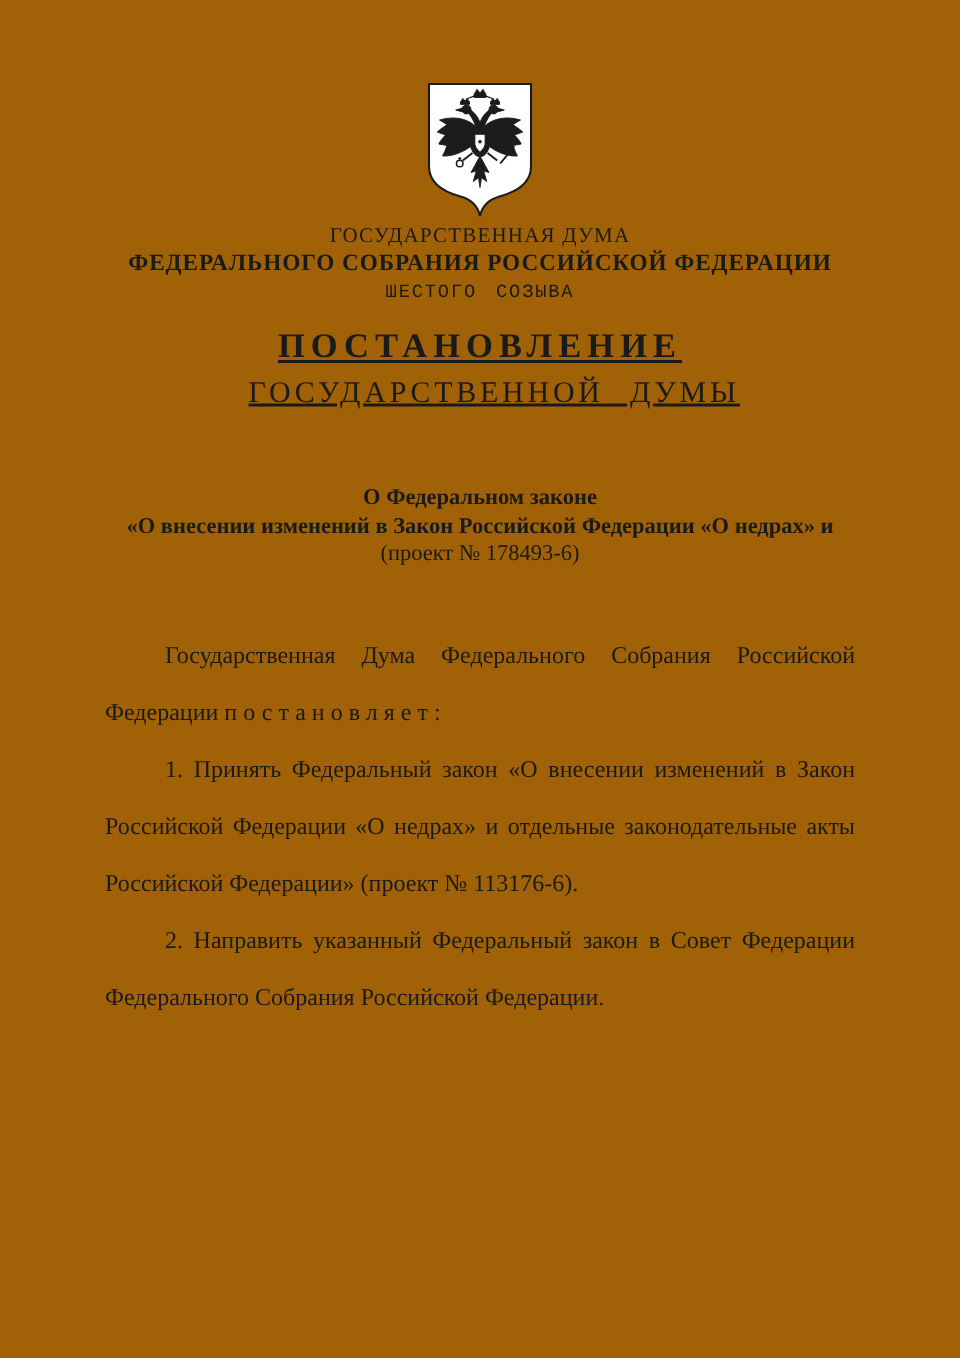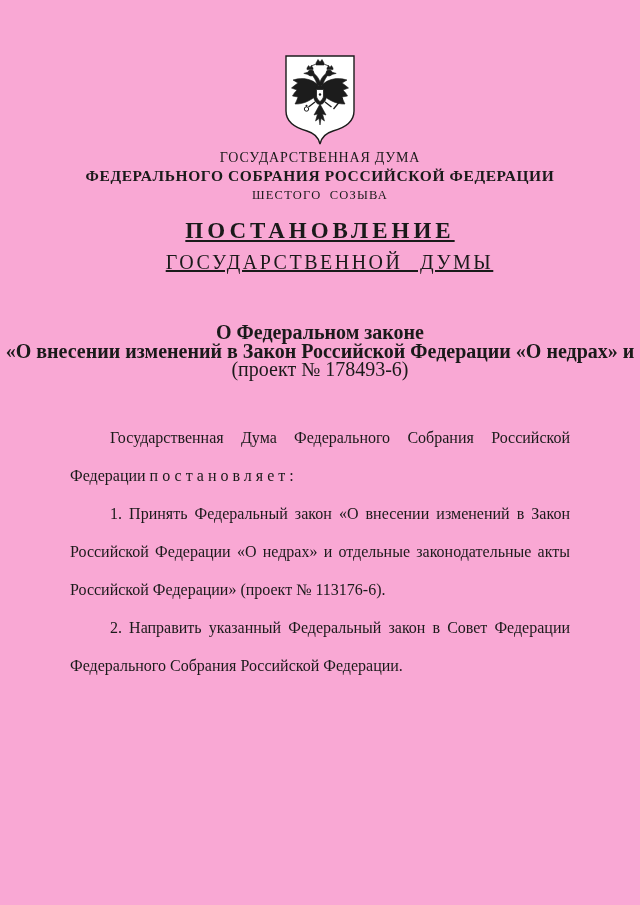--- a/index.html
+++ b/index.html
@@ -2,50 +2,50 @@
 <html><head>
 <meta charset="utf-8">
 <title>Постановление Государственной Думы</title>
 <style>
   html, body { margin: 0; padding: 0; background: #ffffff; }
   .page {
     position: relative;
     width: 640px;
     height: 905px;
     margin: 0 auto;
-    background: #f9a8d4;
+    background: #a16207;
     color: #1a1a1a;
     font-family: "Liberation Serif", serif;
     overflow: hidden;
   }
   .crest {
     display: flex;
     justify-content: center;
     padding-top: 55px;
   }
   .org { text-align: center; }
   .org-1 { font-size: 14px;   letter-spacing: 0.8px; line-height: 16px; margin-top: 5px; }
   .org-2 { font-size: 15.5px; letter-spacing: 0.6px; line-height: 18px; margin-top: 1px; font-weight: bold; }
-  .org-3 { font-size: 12.5px; letter-spacing: 1.2px; word-spacing: 4px; line-height: 16px; margin-top: 2px; }
+  .org-3 { font-size: 12.5px; letter-spacing: 1.2px; word-spacing: 4px; line-height: 16px; margin-top: 2px; font-family: Liberation Mono, monospace; }
 
   .doc-title { text-align: center; margin-top: 14px; text-decoration: underline; }
   .doc-title-1 {
     font-size: 23px; font-weight: bold;
     letter-spacing: 4px; line-height: 28px;
   }
   .doc-title-2 {
     font-size: 20px; font-weight: 500;
     letter-spacing: 2.5px; word-spacing: 10px;
     line-height: 26px; margin-top: 4px; margin-left: 19px;
   }
 
   .subject {
     text-align: center;
     font-weight: bold;
-    font-size: 20px;
+    font-size: 15px;
     line-height: 18.5px;
     margin-top: 48px;
   }
   .subject-note { font-weight: normal; }
 
   .body-text {
     width: 500px;
     margin: 40px auto 0;
     font-size: 16px;
     line-height: 38px;

